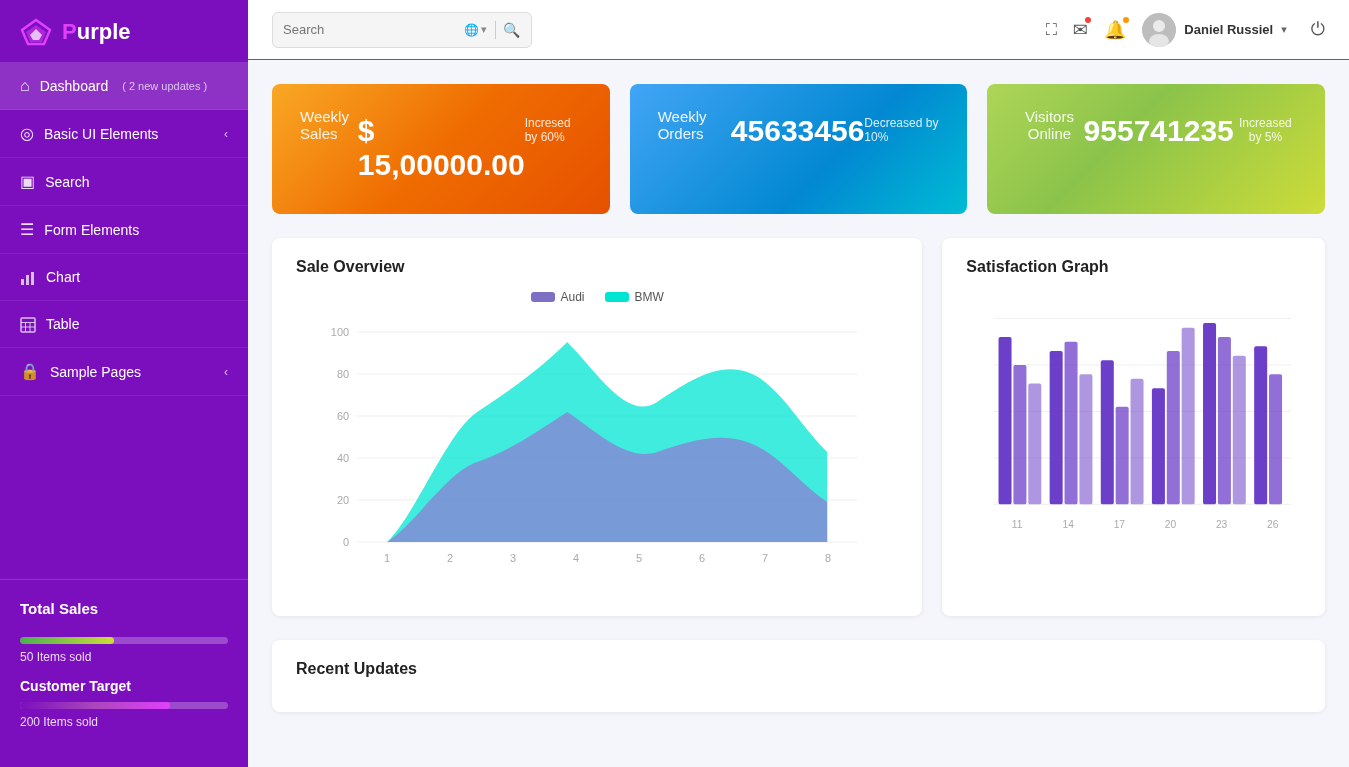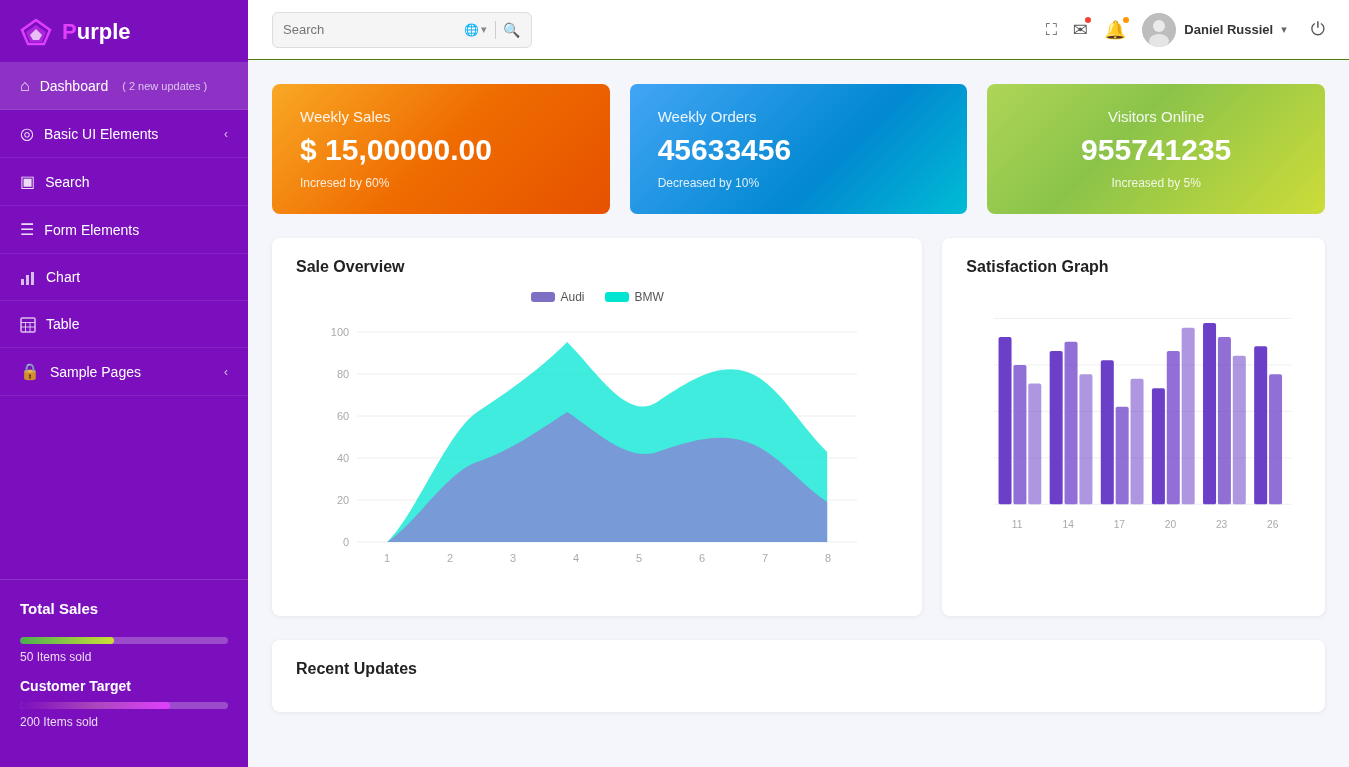--- a/index.html
+++ b/index.html
@@ -159,28 +159,28 @@
 
     
     .stats-row { display: flex; gap: 20px; }
     .stat-card {
       flex: 1;
       border-radius: 8px;
       padding: 24px 28px;
       color: #fff;
       min-height: 130px;
       display: flex;
-      flex-direction: column;
+      flex-direction: row;
       justify-content: space-between;
     }
     .stat-card-title { font-size: 15px; font-weight: 500; opacity: 0.9; }
     .stat-card-value { font-size: 30px; font-weight: 700; margin-top: 6px; }
     .stat-card-sub { font-size: 12px; opacity: 0.85; margin-top: 8px; }
     .card-orange { background: linear-gradient(135deg, #f9a825 0%, #ef6c00 50%, #e65100 100%); }
-    .card-blue { background: linear-gradient(135deg, #42a5f5 0%, #0288d1 60%, #00bcd4 100%); border-radius: 7px; }
+    .card-blue { background: linear-gradient(135deg, #42a5f5 0%, #0288d1 60%, #00bcd4 100%); }
     .card-green { background: linear-gradient(135deg, #aed657 0%, #8bc34a 40%, #cddc39 100%); text-align: center; }
 
     
     .charts-row { display: flex; gap: 20px; }
     .chart-card {
       background: #fff;
       border-radius: 8px;
       padding: 20px 24px;
       box-shadow: 0 1px 4px rgba(0,0,0,0.07);
     }

